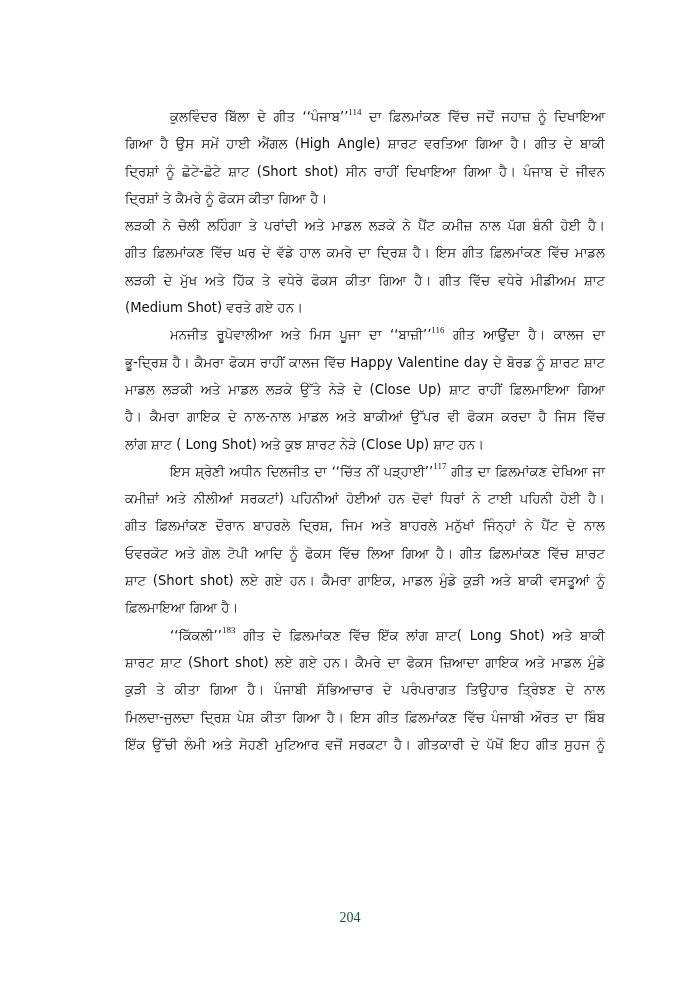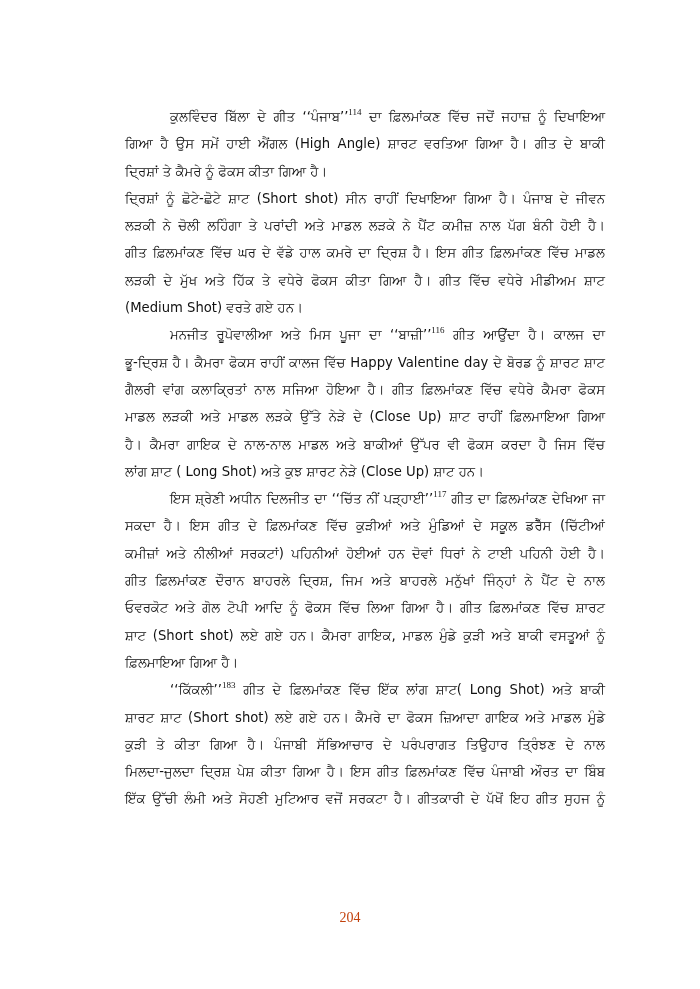--- a/index.html
+++ b/index.html
@@ -54,48 +54,46 @@
       vertical-align: super;
     }
     .page-number {
       position: absolute;
       left: 0;
       width: 700px;
       top: 910px;
       text-align: center;
       font-family: "Liberation Serif", "DejaVu Serif", serif;
       font-size: 14px;
-      color: #c2410c;
+      color: #14532d;
     }
   </style>
 </head>
 <body>
 
 <div class="page">
   <div class="body-text">
 
     <div class="line indent"><span>ਕੁਲਵਿੰਦਰ ਬਿੱਲਾ ਦੇ ਗੀਤ ‘‘ਪੰਜਾਬ’’</span><sup>114</sup><span> ਦਾ ਫ਼ਿਲਮਾਂਕਣ ਵਿੱਚ ਜਦੋਂ ਜਹਾਜ਼ ਨੂੰ ਦਿਖਾਇਆ</span></div>
     <div class="line">ਗਿਆ ਹੈ ਉਸ ਸਮੇਂ ਹਾਈ ਐਂਗਲ (High Angle) ਸ਼ਾਰਟ ਵਰਤਿਆ ਗਿਆ ਹੈ। ਗੀਤ ਦੇ ਬਾਕੀ</div>
+    <div class="line">ਦ੍ਰਿਸ਼ਾਂ ਨੂੰ ਛੋਟੇ-ਛੋਟੇ ਸ਼ਾਟ (Short shot) ਸੀਨ ਰਾਹੀਂ ਦਿਖਾਇਆ ਗਿਆ ਹੈ। ਪੰਜਾਬ ਦੇ ਜੀਵਨ</div>
     <div class="line last">ਦ੍ਰਿਸ਼ਾਂ ਤੇ ਕੈਮਰੇ ਨੂੰ ਫੋਕਸ ਕੀਤਾ ਗਿਆ ਹੈ।</div>
-    <div class="line">ਦ੍ਰਿਸ਼ਾਂ ਨੂੰ ਛੋਟੇ-ਛੋਟੇ ਸ਼ਾਟ (Short shot) ਸੀਨ ਰਾਹੀਂ ਦਿਖਾਇਆ ਗਿਆ ਹੈ। ਪੰਜਾਬ ਦੇ ਜੀਵਨ</div>
 
     <div class="line">ਲੜਕੀ ਨੇ ਚੋਲੀ ਲਹਿੰਗਾ ਤੇ ਪਰਾਂਦੀ ਅਤੇ ਮਾਡਲ ਲੜਕੇ ਨੇ ਪੈਂਟ ਕਮੀਜ਼ ਨਾਲ ਪੱਗ ਬੰਨੀ ਹੋਈ ਹੈ।</div>
     <div class="line">ਗੀਤ ਫ਼ਿਲਮਾਂਕਣ ਵਿੱਚ ਘਰ ਦੇ ਵੱਡੇ ਹਾਲ ਕਮਰੇ ਦਾ ਦ੍ਰਿਸ਼ ਹੈ। ਇਸ ਗੀਤ ਫ਼ਿਲਮਾਂਕਣ ਵਿੱਚ ਮਾਡਲ</div>
     <div class="line">ਲੜਕੀ ਦੇ ਮੁੱਖ ਅਤੇ ਹਿੱਕ ਤੇ ਵਧੇਰੇ ਫੋਕਸ ਕੀਤਾ ਗਿਆ ਹੈ। ਗੀਤ ਵਿੱਚ ਵਧੇਰੇ ਮੀਡੀਅਮ ਸ਼ਾਟ</div>
     <div class="line last">(Medium Shot) ਵਰਤੇ ਗਏ ਹਨ।</div>
 
     <div class="line indent"><span>ਮਨਜੀਤ ਰੂਪੋਵਾਲੀਆ ਅਤੇ ਮਿਸ ਪੂਜਾ ਦਾ ‘‘ਬਾਜ਼ੀ’’</span><sup>116</sup><span> ਗੀਤ ਆਉਂਦਾ ਹੈ। ਕਾਲਜ ਦਾ</span></div>
     <div class="line">ਭੂ-ਦ੍ਰਿਸ਼ ਹੈ। ਕੈਮਰਾ ਫੋਕਸ ਰਾਹੀਂ ਕਾਲਜ ਵਿੱਚ Happy Valentine day ਦੇ ਬੋਰਡ ਨੂੰ ਸ਼ਾਰਟ ਸ਼ਾਟ</div>
-    <div class="line">ਗੈਲਰੀ ਵਾਂਗ ਕਲਾਕ੍ਰਿਤਾਂ ਨਾਲ ਸਜਿਆ ਹੋਇਆ ਹੈ। ਗੀਤ ਫ਼ਿਲਮਾਂਕਣ ਵਿੱਚ ਵਧੇਰੇ ਕੈਮਰਾ ਫੋਕਸ</div>
     <div class="line">ਮਾਡਲ ਲੜਕੀ ਅਤੇ ਮਾਡਲ ਲੜਕੇ ਉੱਤੇ ਨੇੜੇ ਦੇ (Close Up)  ਸ਼ਾਟ ਰਾਹੀਂ ਫ਼ਿਲਮਾਇਆ ਗਿਆ</div>
     <div class="line">ਹੈ। ਕੈਮਰਾ ਗਾਇਕ ਦੇ ਨਾਲ-ਨਾਲ ਮਾਡਲ ਅਤੇ ਬਾਕੀਆਂ ਉੱਪਰ ਵੀ ਫੋਕਸ ਕਰਦਾ ਹੈ ਜਿਸ ਵਿੱਚ</div>
     <div class="line last">ਲਾਂਗ ਸ਼ਾਟ ( Long Shot) ਅਤੇ ਕੁਝ ਸ਼ਾਰਟ ਨੇੜੇ (Close Up)  ਸ਼ਾਟ ਹਨ।</div>
 
     <div class="line indent"><span>ਇਸ ਸ਼੍ਰੇਣੀ ਅਧੀਨ ਦਿਲਜੀਤ ਦਾ ‘‘ਚਿੱਤ ਨੀਂ ਪੜ੍ਹਾਈ’’</span><sup>117</sup><span> ਗੀਤ ਦਾ ਫ਼ਿਲਮਾਂਕਣ ਦੇਖਿਆ ਜਾ</span></div>
-    <div class="line">ਸਕਦਾ ਹੈ। ਇਸ ਗੀਤ ਦੇ ਫ਼ਿਲਮਾਂਕਣ ਵਿੱਚ ਕੁੜੀਆਂ ਅਤੇ ਮੁੰਡਿਆਂ ਦੇ ਸਕੂਲ ਡਰੈੱਸ (ਚਿੱਟੀਆਂ</div>
     <div class="line">ਕਮੀਜ਼ਾਂ ਅਤੇ ਨੀਲੀਆਂ ਸਰਕਟਾਂ) ਪਹਿਨੀਆਂ ਹੋਈਆਂ ਹਨ ਦੋਵਾਂ ਧਿਰਾਂ ਨੇ ਟਾਈ ਪਹਿਨੀ ਹੋਈ ਹੈ।</div>
     <div class="line">ਗੀਤ ਫ਼ਿਲਮਾਂਕਣ ਦੌਰਾਨ ਬਾਹਰਲੇ ਦ੍ਰਿਸ਼, ਜਿਮ ਅਤੇ ਬਾਹਰਲੇ ਮਨੁੱਖਾਂ ਜਿੰਨ੍ਹਾਂ ਨੇ ਪੈਂਟ ਦੇ ਨਾਲ</div>
     <div class="line">ਓਵਰਕੋਟ ਅਤੇ ਗੋਲ ਟੋਪੀ ਆਦਿ ਨੂੰ ਫੋਕਸ ਵਿੱਚ ਲਿਆ ਗਿਆ ਹੈ। ਗੀਤ ਫ਼ਿਲਮਾਂਕਣ ਵਿੱਚ ਸ਼ਾਰਟ</div>
     <div class="line">ਸ਼ਾਟ (Short shot) ਲਏ ਗਏ ਹਨ। ਕੈਮਰਾ ਗਾਇਕ, ਮਾਡਲ ਮੁੰਡੇ ਕੁੜੀ ਅਤੇ ਬਾਕੀ ਵਸਤੂਆਂ ਨੂੰ</div>
     <div class="line last">ਫ਼ਿਲਮਾਇਆ ਗਿਆ ਹੈ।</div>
 
     <div class="line indent"><span>‘‘ਕਿੱਕਲੀ’’</span><sup>183</sup><span> ਗੀਤ ਦੇ ਫ਼ਿਲਮਾਂਕਣ ਵਿੱਚ ਇੱਕ ਲਾਂਗ ਸ਼ਾਟ( Long Shot)  ਅਤੇ ਬਾਕੀ</span></div>
     <div class="line">ਸ਼ਾਰਟ ਸ਼ਾਟ (Short shot) ਲਏ ਗਏ ਹਨ। ਕੈਮਰੇ ਦਾ ਫੋਕਸ ਜ਼ਿਆਦਾ ਗਾਇਕ ਅਤੇ ਮਾਡਲ ਮੁੰਡੇ</div>
     <div class="line">ਕੁੜੀ ਤੇ ਕੀਤਾ ਗਿਆ ਹੈ। ਪੰਜਾਬੀ ਸੱਭਿਆਚਾਰ ਦੇ ਪਰੰਪਰਾਗਤ ਤਿਉਹਾਰ ਤ੍ਰਿੰਝਣ ਦੇ ਨਾਲ</div>
     <div class="line">ਮਿਲਦਾ-ਜੁਲਦਾ ਦ੍ਰਿਸ਼ ਪੇਸ਼ ਕੀਤਾ ਗਿਆ ਹੈ। ਇਸ ਗੀਤ ਫ਼ਿਲਮਾਂਕਣ ਵਿੱਚ ਪੰਜਾਬੀ ਔਰਤ ਦਾ ਬਿੰਬ</div>

